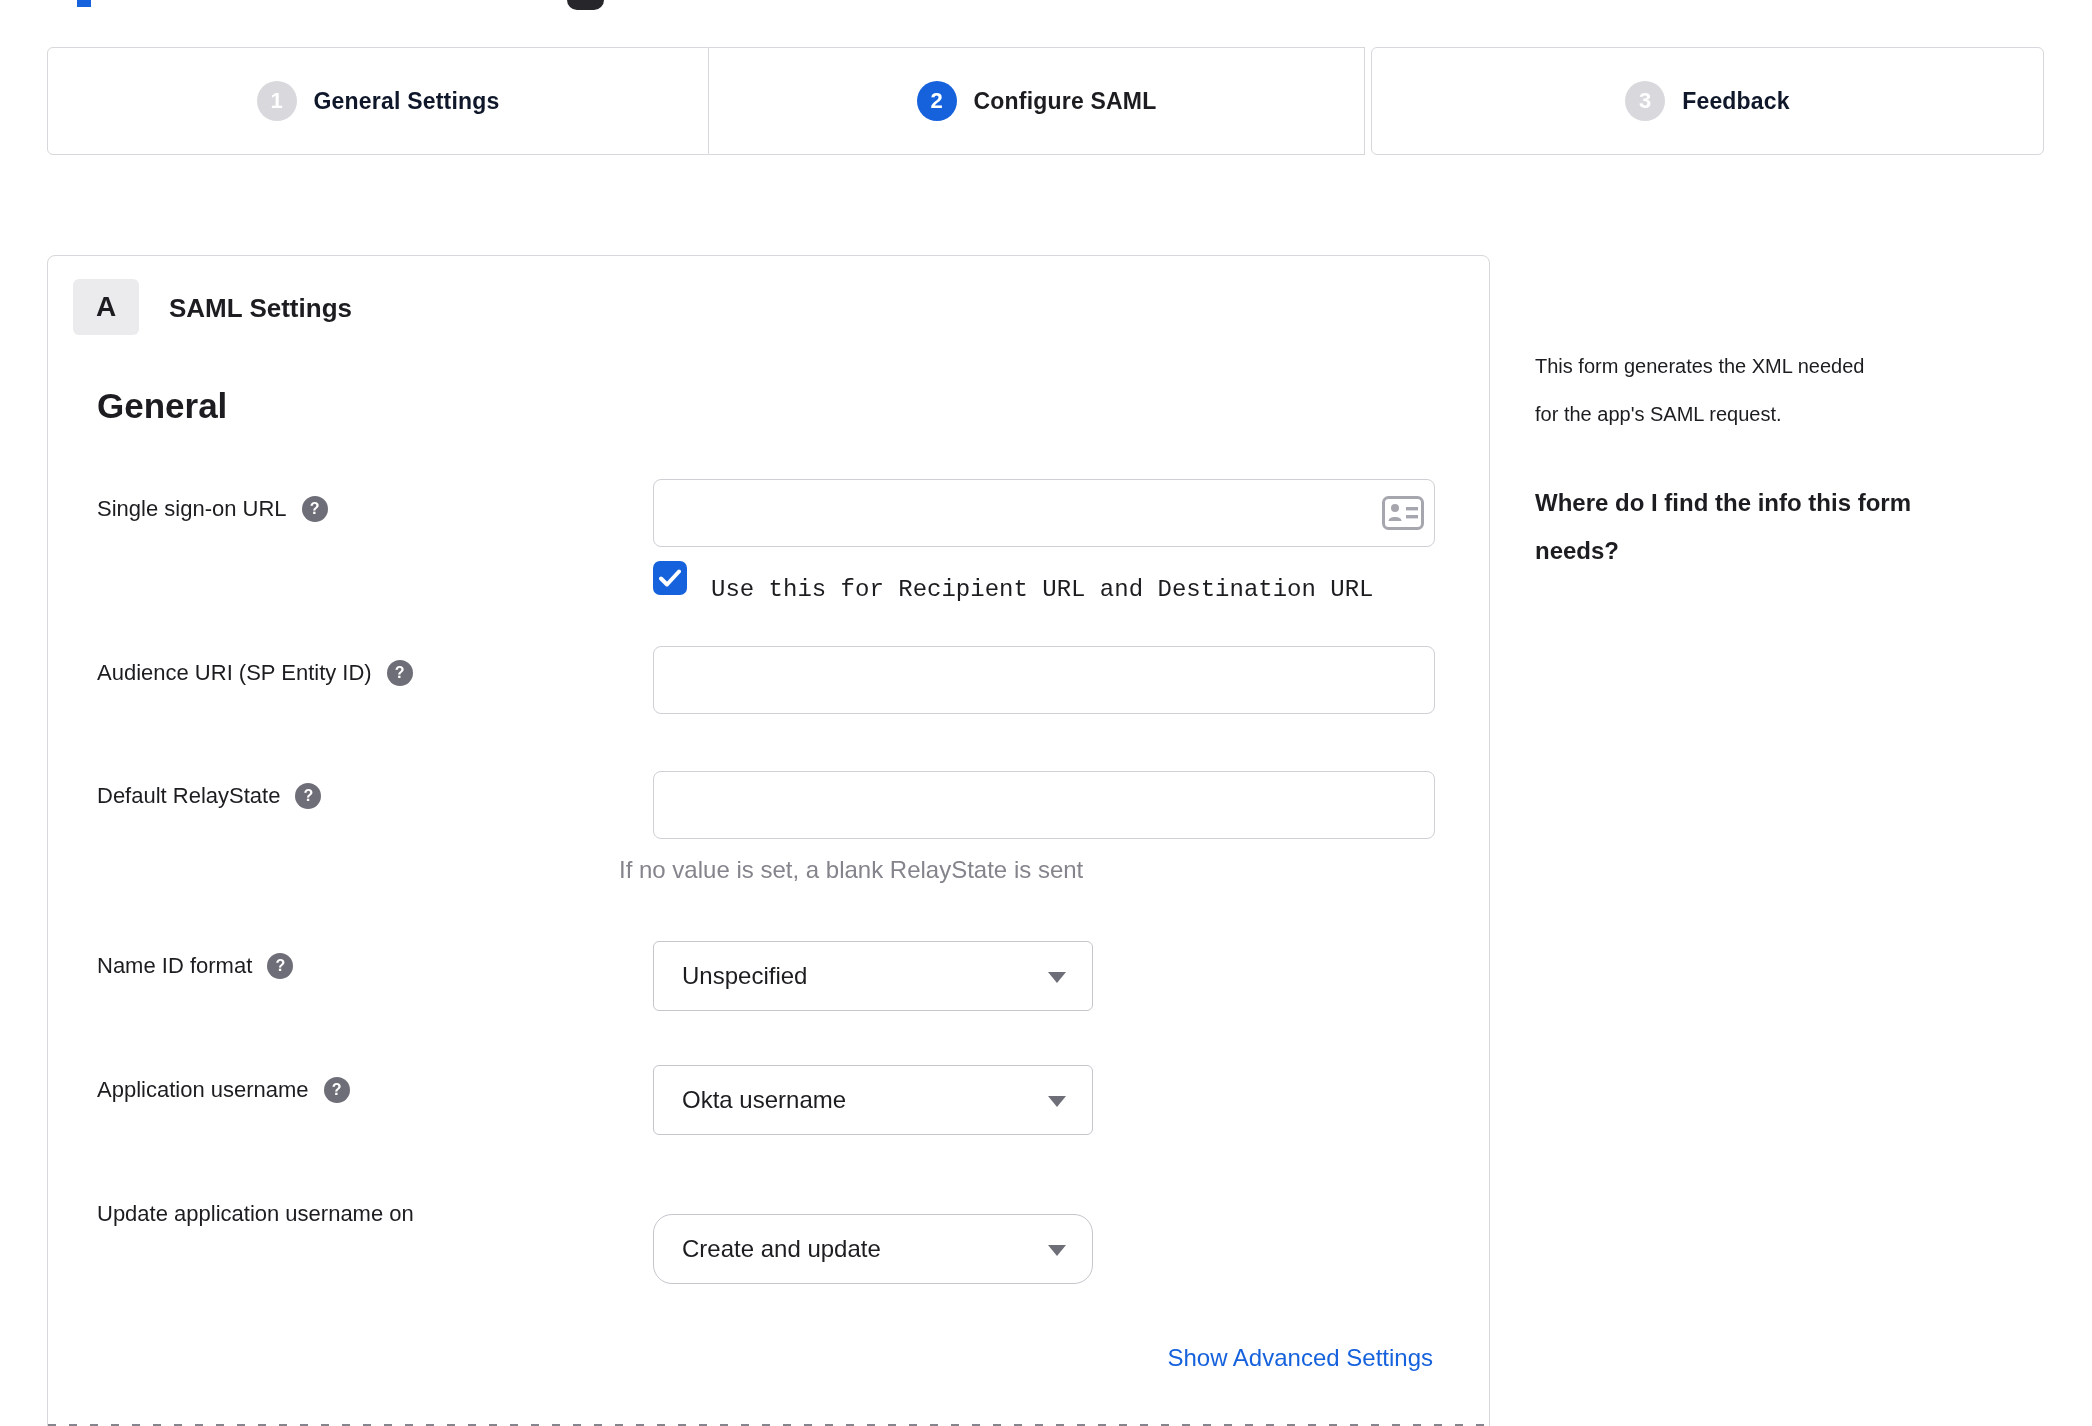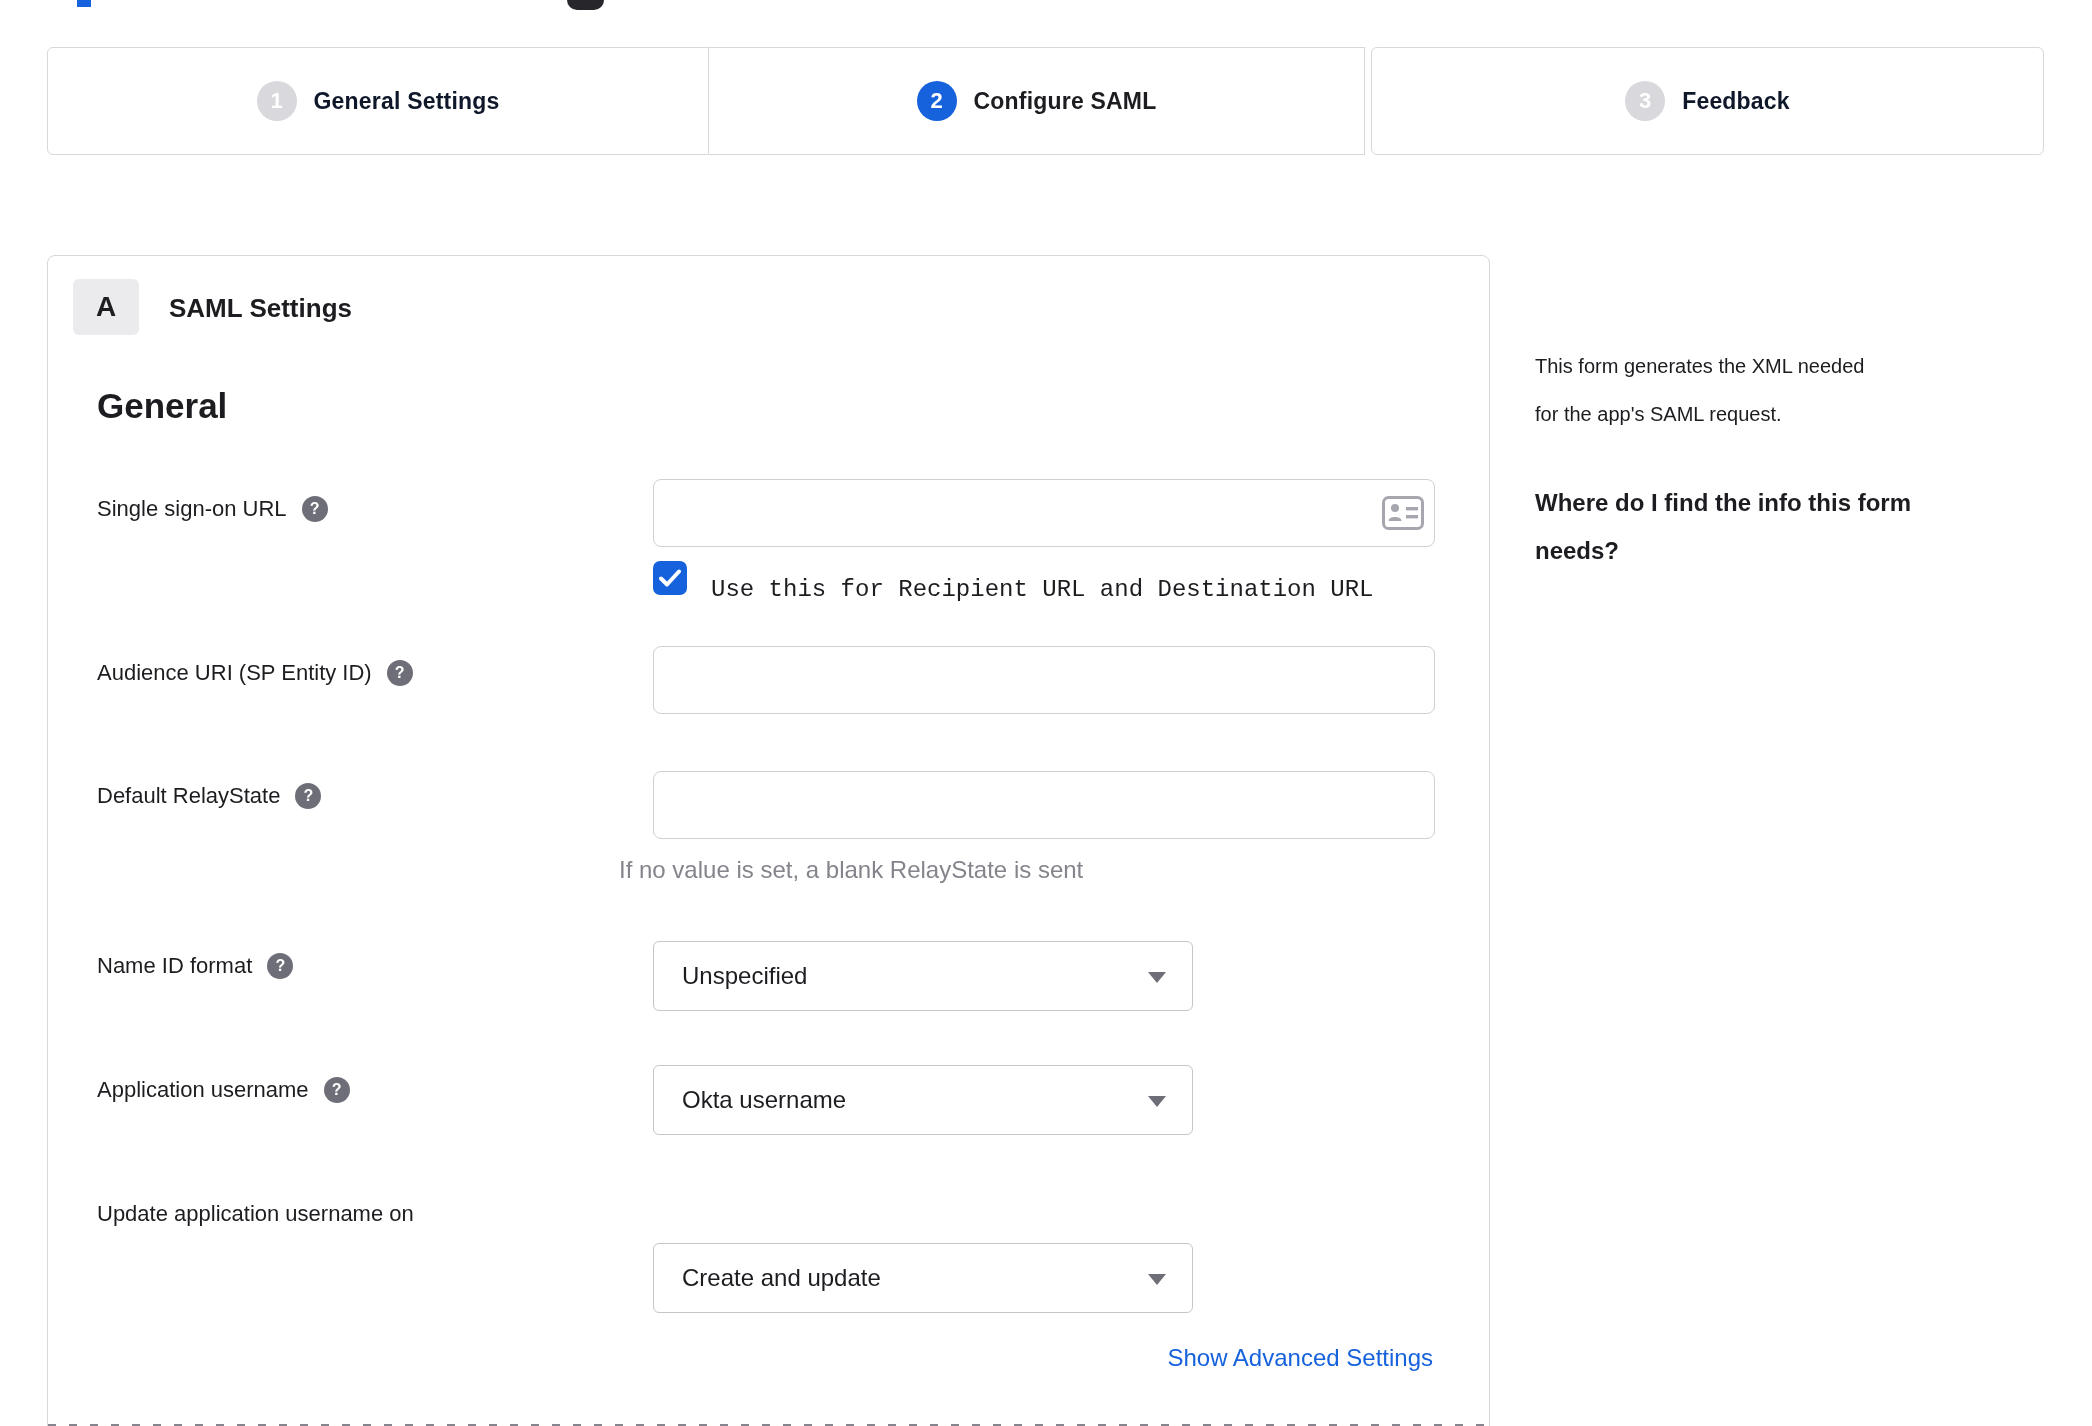--- a/index.html
+++ b/index.html
@@ -46,21 +46,21 @@
                 font-size:24px; padding:0 64px 0 20px; outline:none;
                 font-family:"Liberation Sans", sans-serif; color:#1d1d21; }
   .input-icon { position:absolute; left:1334px; width:42px; height:34px; }
 
   .checkbox { position:absolute; left:605px; width:34px; height:34px; border-radius:7px;
               background:#1662dd; display:flex; align-items:center; justify-content:center; }
   .checkbox-label { position:absolute; left:663px; font-size:24px; }
 
   .helper-text { position:absolute; left:571px; font-size:24px; color:#84848c; }
 
-  .select { position:absolute; left:605px; width:540px; height:70px; box-sizing:border-box;
+  .select { position:absolute; left:605px; width:440px; height:70px; box-sizing:border-box;
             border:1px solid #c5c5cc; border-radius:6px; background:#fff; cursor:pointer;
             display:flex; align-items:center; padding:16px 28px; font-size:24px; color:#1d1d21; }
   .select-arrow { position:absolute; right:26px; top:30px; width:0; height:0;
                   border-left:9px solid transparent; border-right:9px solid transparent;
                   border-top:11px solid #6e6e78; }
 
   .advanced-link { position:absolute; right:56px; top:1088px; font-size:24px; font-weight:500;
                    color:#1662dd; cursor:pointer; }
 
   .dashed-divider { position:absolute; left:0; top:1168px; width:100%; height:3px;
@@ -149,21 +149,21 @@
       <span class="help-icon">?</span>
     </div>
     <div class="select" style="top:809px;">
       <span>Okta username</span>
       <span class="select-arrow"></span>
     </div>
 
     <div class="field-label" style="top:945px;">
       <span>Update application username on</span>
     </div>
-    <div class="select" style="top:987px;">
+    <div class="select" style="top:958px;border-radius:19px;">
       <span>Create and update</span>
       <span class="select-arrow"></span>
     </div>
 
     <div class="advanced-link">Show Advanced Settings</div>
 
     <div class="dashed-divider"></div>
   </div>
 
   <div class="sidebar">

